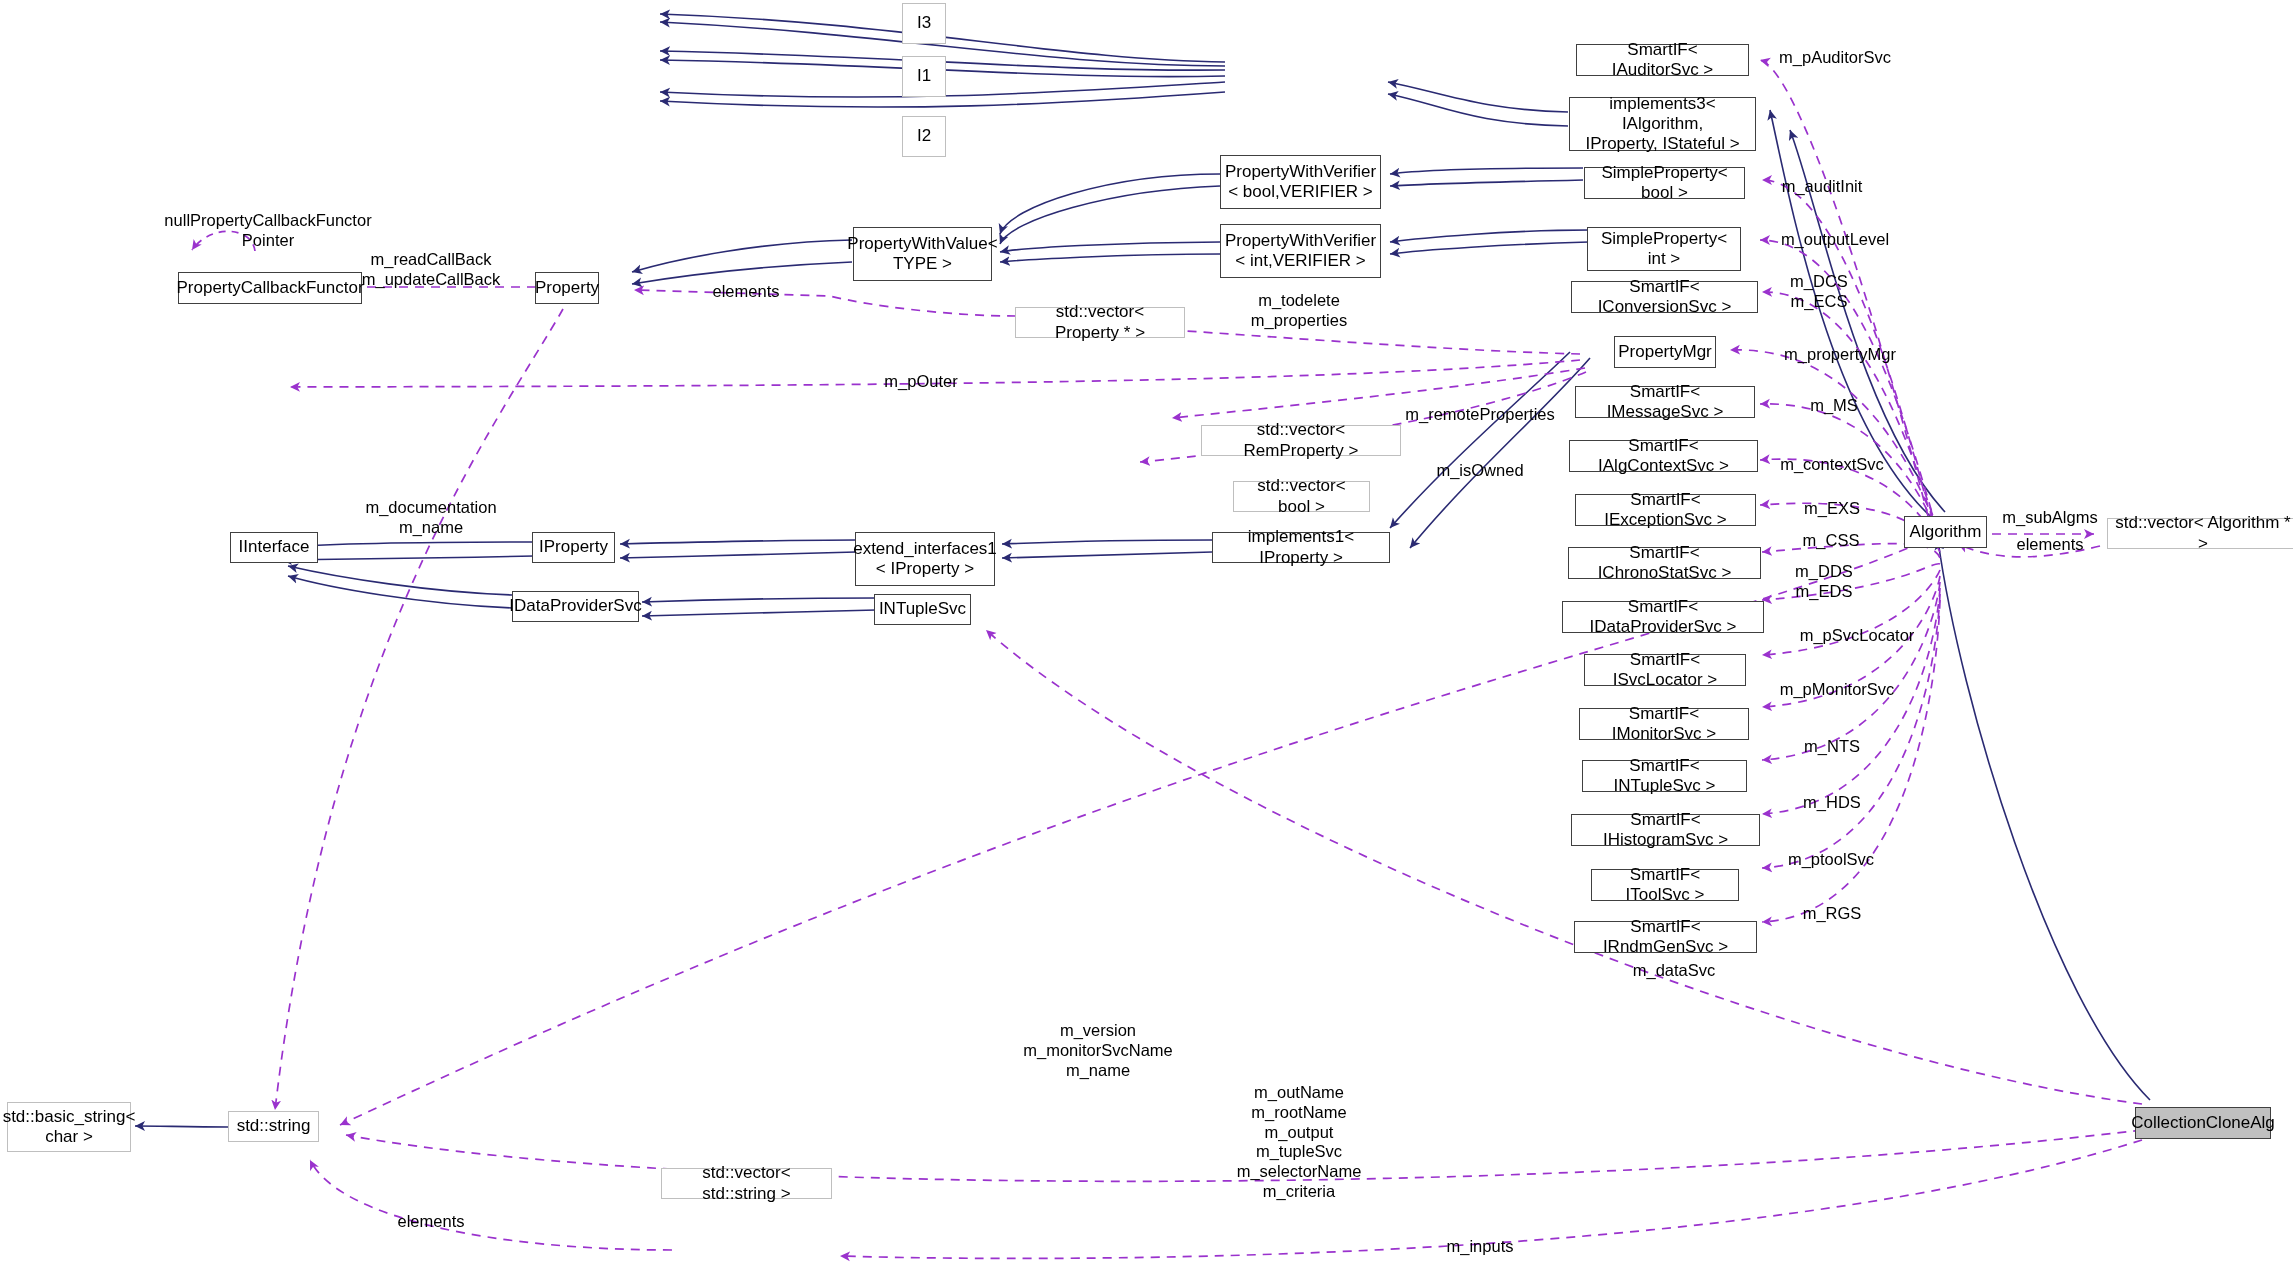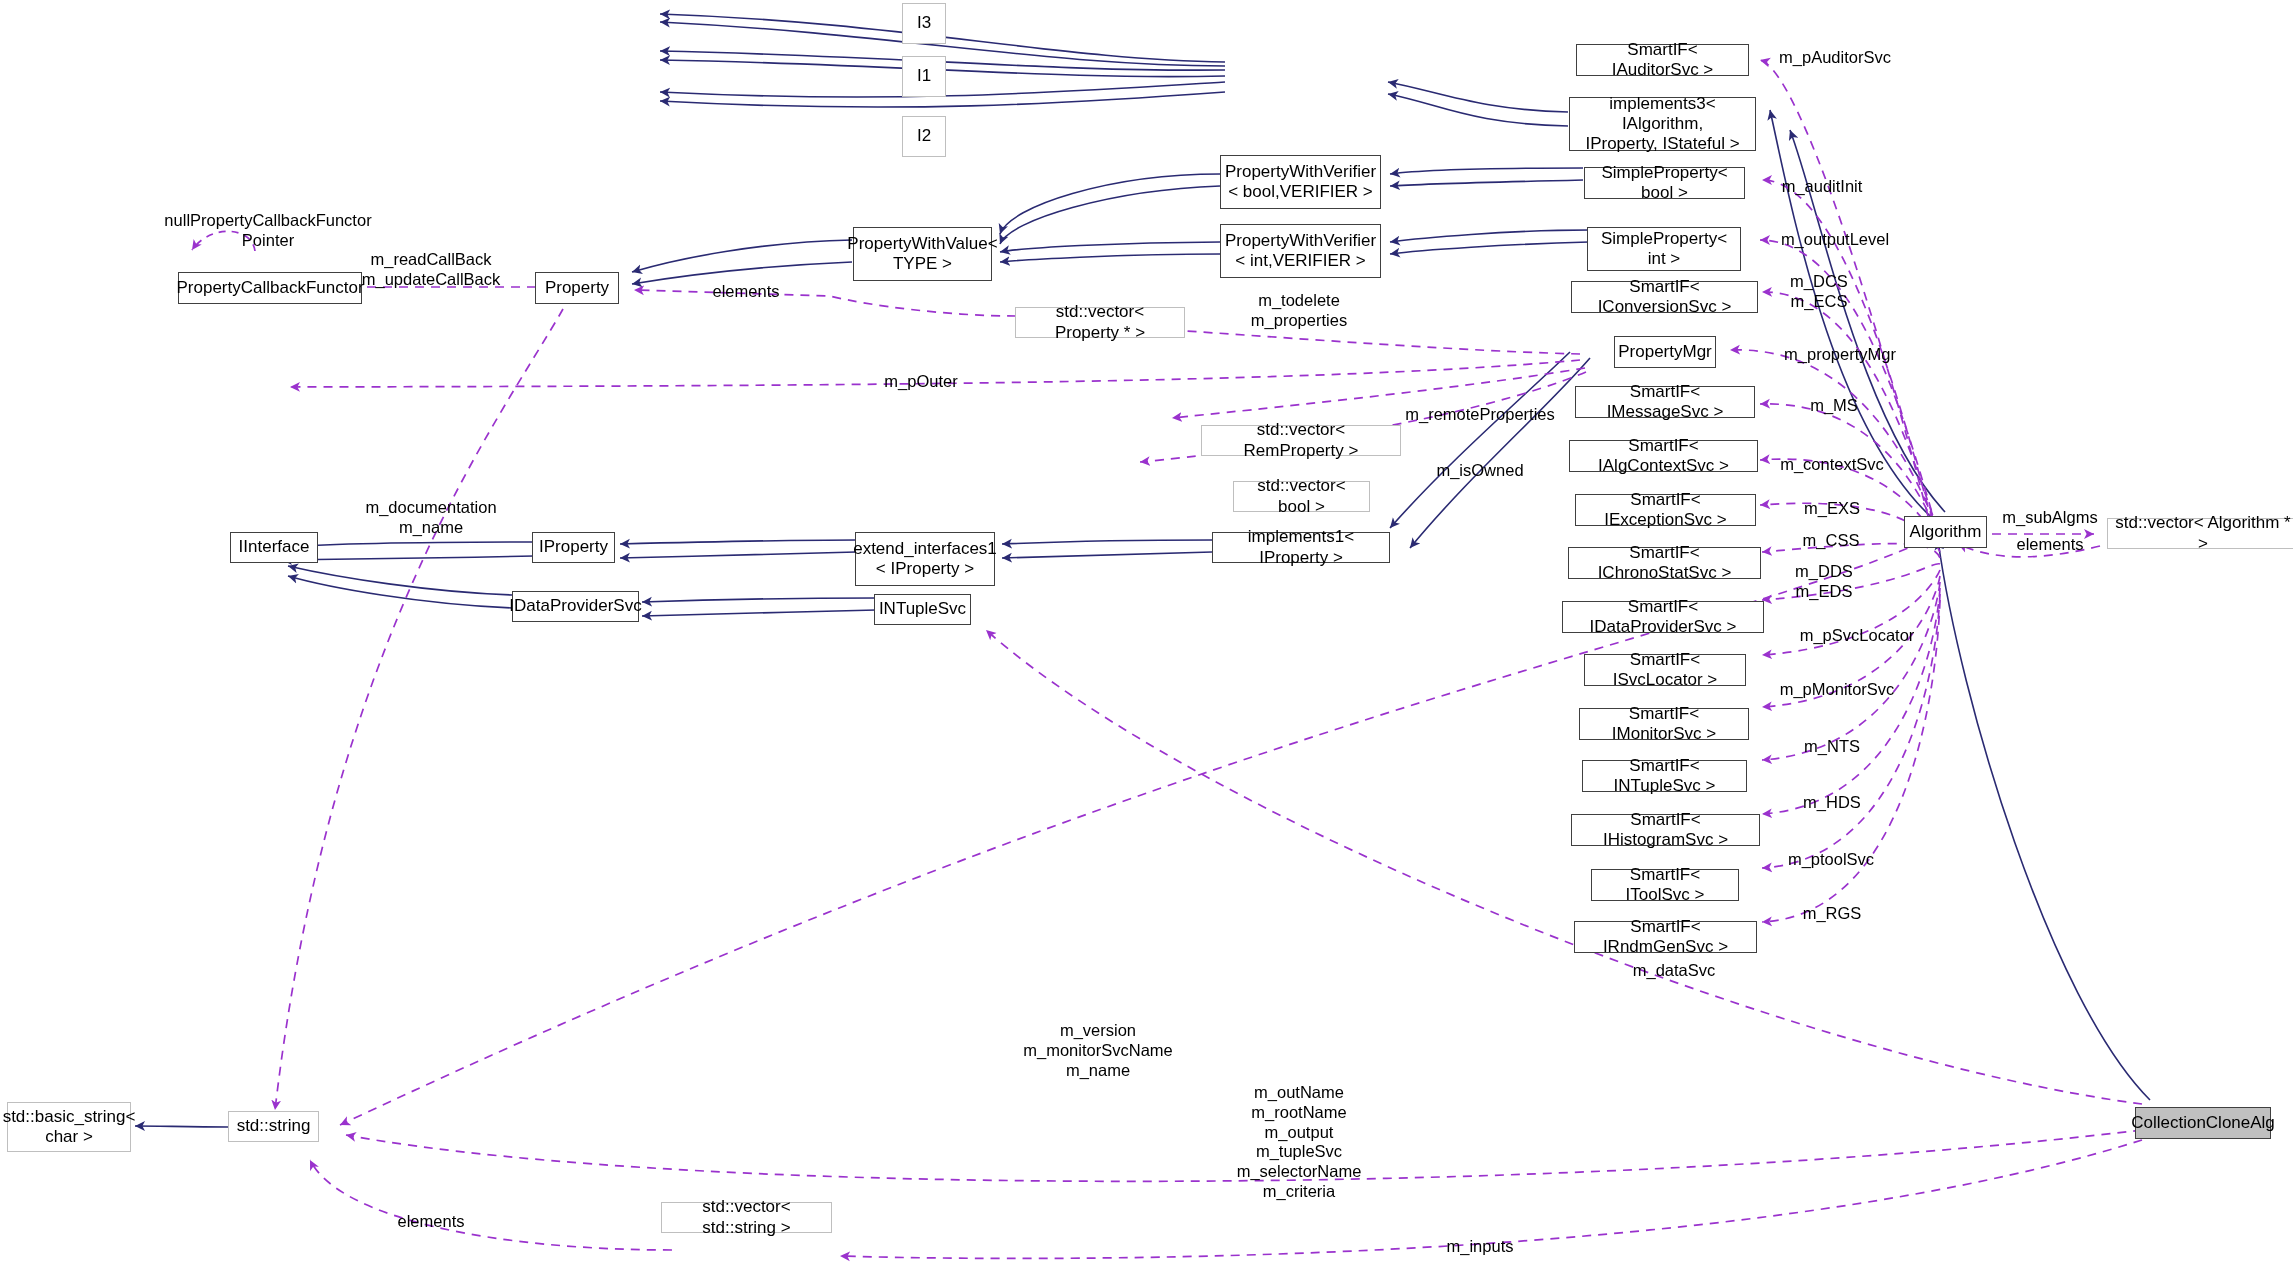--- a/index.html
+++ b/index.html
@@ -180,21 +180,21 @@
 <div class="node light" style="left: 902px; top: 3px; width: 44px; height: 41px;"><span>I3</span></div>
     <div class="node light" style="left: 902px; top: 56px; width: 44px; height: 41px;"><span>I1</span></div>
     <div class="node light" style="left: 902px; top: 116px; width: 44px; height: 41px;"><span>I2</span></div>
     <div class="node solid" style="left: 1220px; top: 155px; width: 161px; height: 54px;"><span>PropertyWithVerifier
 &lt; bool,VERIFIER &gt;</span></div>
     <div class="node solid" style="left: 1220px; top: 224px; width: 161px; height: 54px;"><span>PropertyWithVerifier
 &lt; int,VERIFIER &gt;</span></div>
     <div class="node solid" style="left: 853px; top: 227px; width: 139px; height: 54px;"><span>PropertyWithValue&lt;
 TYPE &gt;</span></div>
     <div class="node solid" style="left: 178px; top: 272px; width: 184px; height: 32px;"><span>PropertyCallbackFunctor</span></div>
-    <div class="node solid" style="left: 535px; top: 272px; width: 84px; height: 32px;"><span>Property</span></div>
+    <div class="node solid" style="left: 535px; top: 272px; width: 64px; height: 32px;"><span>Property</span></div>
     <div class="node light" style="left: 1015px; top: 307px; width: 170px; height: 31px;"><span>std::vector&lt; Property * &gt;</span></div>
     <div class="node solid" style="left: 1614px; top: 336px; width: 102px; height: 32px;"><span>PropertyMgr</span></div>
     <div class="node solid" style="left: 1576px; top: 44px; width: 173px; height: 32px;"><span>SmartIF&lt; IAuditorSvc &gt;</span></div>
     <div class="node solid" style="left: 1569px; top: 97px; width: 187px; height: 54px;"><span>implements3&lt; IAlgorithm,
 IProperty, IStateful &gt;</span></div>
     <div class="node solid" style="left: 1584px; top: 167px; width: 161px; height: 32px;"><span>SimpleProperty&lt; bool &gt;</span></div>
     <div class="node solid" style="left: 1587px; top: 227px; width: 154px; height: 44px;"><span>SimpleProperty&lt; int &gt;</span></div>
     <div class="node solid" style="left: 1571px; top: 281px; width: 187px; height: 32px;"><span>SmartIF&lt; IConversionSvc &gt;</span></div>
     <div class="node solid" style="left: 1575px; top: 386px; width: 180px; height: 32px;"><span>SmartIF&lt; IMessageSvc &gt;</span></div>
     <div class="node solid" style="left: 1569px; top: 440px; width: 189px; height: 32px;"><span>SmartIF&lt; IAlgContextSvc &gt;</span></div>
@@ -214,21 +214,21 @@
     <div class="node solid" style="left: 512px; top: 591px; width: 127px; height: 31px;"><span>IDataProviderSvc</span></div>
     <div class="node solid" style="left: 855px; top: 532px; width: 140px; height: 54px;"><span>extend_interfaces1
 &lt; IProperty &gt;</span></div>
     <div class="node solid" style="left: 1212px; top: 532px; width: 178px; height: 31px;"><span>implements1&lt; IProperty &gt;</span></div>
     <div class="node solid" style="left: 874px; top: 594px; width: 97px; height: 31px;"><span>INTupleSvc</span></div>
     <div class="node solid" style="left: 1904px; top: 516px; width: 83px; height: 32px;"><span>Algorithm</span></div>
     <div class="node light" style="left: 2107px; top: 518px; width: 192px; height: 31px;"><span>std::vector&lt; Algorithm * &gt;</span></div>
     <div class="node light" style="left: 7px; top: 1102px; width: 124px; height: 50px;"><span>std::basic_string&lt;
 char &gt;</span></div>
     <div class="node light" style="left: 228px; top: 1111px; width: 91px; height: 31px;"><span>std::string</span></div>
-    <div class="node light" style="left: 661px; top: 1202px; width: 171px; height: 31px;"><span>std::vector&lt; std::string &gt;</span></div>
+    <div class="node light" style="left: 661px; top: 1168px; width: 171px; height: 31px;"><span>std::vector&lt; std::string &gt;</span></div>
     <div class="node current" style="left: 2135px; top: 1107px; width: 136px; height: 32px;"><span>CollectionCloneAlg</span></div>
     <div class="elabel" style="left: 268px; top: 231px;">nullPropertyCallbackFunctor
 Pointer</div>
     <div class="elabel" style="left: 431px; top: 270px;">m_readCallBack
 m_updateCallBack</div>
     <div class="elabel" style="left: 746px; top: 292px;">elements</div>
     <div class="elabel" style="left: 1299px; top: 311px;">m_todelete
 m_properties</div>
     <div class="elabel" style="left: 921px; top: 382px;">m_pOuter</div>
     <div class="elabel" style="left: 1480px; top: 415px;">m_remoteProperties</div>

